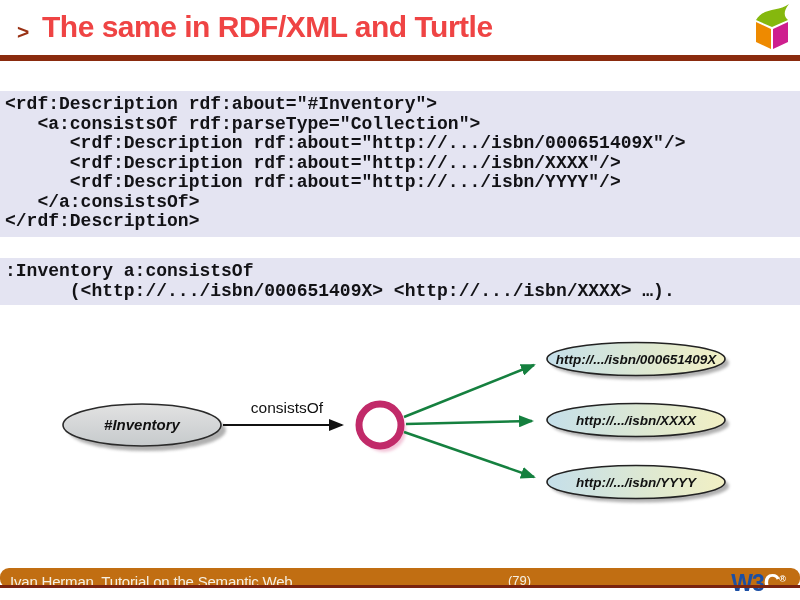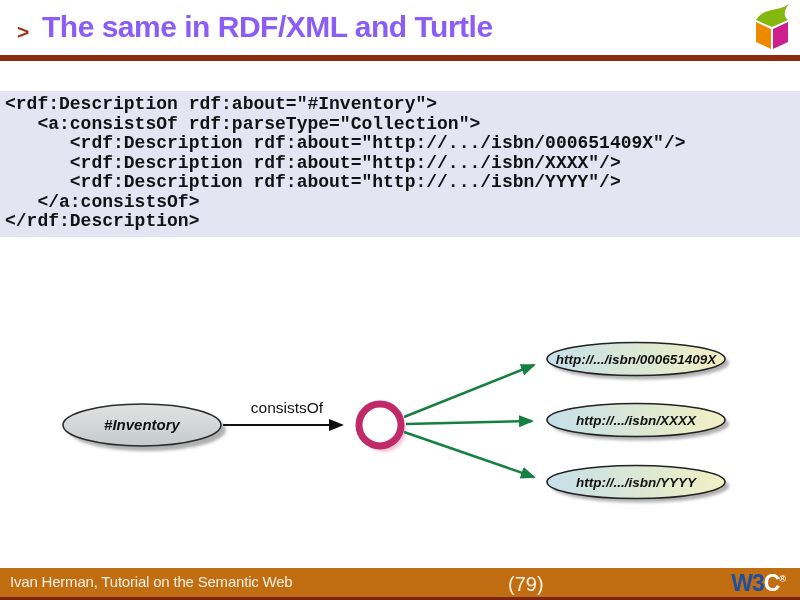--- a/index.html
+++ b/index.html
@@ -7,21 +7,21 @@
     position:relative; width:800px; height:600px; overflow:hidden;
     background:#ffffff; font-family:"Liberation Sans", sans-serif;
   }
   
   .title-marker {
     position:absolute; left:17px; top:20px;
     font-size:21px; font-weight:bold; color:#993114;
   }
   .title-text {
     position:absolute; left:42px; top:10px;
-    font-size:30px; font-weight:bold; color:#8b5cf6;
+    font-size:30px; font-weight:bold; color:#ef4444;
     letter-spacing:-0.5px; white-space:nowrap;
   }
   .title-underline {
     position:absolute; left:0; top:55px; width:800px; height:6px;
     background:#8a2b0e;
   }
   .cube-icon { position:absolute; right:10px; top:3px; }
   
   .code-block {
     position:absolute; left:0; width:800px; background:#e4e4f2;
@@ -34,34 +34,35 @@
     white-space:pre;
   }
   .code-rdfxml { top:91px; height:146px; }
   .code-turtle { top:258px; height:47px; }
   
   .diagram { position:absolute; left:0; top:335px; }
   .node-label { font-family:"Liberation Sans", sans-serif; font-weight:bold; font-style:italic; fill:#111; }
   .edge-label { font-family:"Liberation Sans", sans-serif; fill:#111; }
   
   .footer {
-    position:absolute; left:0; top:568px; width:800px; height:32px;
+    position:absolute; left:0; top:568px; width:800px; height:20px;
     background:#c16e12;
+    border-radius:9px;
   }
   .footer-strip {
     position:absolute; left:0; bottom:0; width:800px; height:3px;
     background:#7a230f;
   }
   .footer-author {
     position:absolute; left:10px; top:5px;
     font-size:15px; color:#f6efe2; letter-spacing:-0.2px; white-space:nowrap;
   }
   .footer-page {
     position:absolute; left:508px; top:5px;
-    font-size:20px; color:#f6efe2;
+    font-size:13px; color:#f6efe2;
   }
   .w3c-logo {
     position:absolute; right:14px; top:2px;
     font-size:23px; font-weight:bold; letter-spacing:-1px; white-space:nowrap;
   }
   .w3c-w3 { color:#1b4fa5;margin-left:44px; }
   .w3c-c  { color:#ffffff; }
   .w3c-reg { color:#ffffff; font-size:9px; vertical-align:super; letter-spacing:0; }
 </style>
 </head>
@@ -82,20 +83,24 @@
   <div class="code-block code-rdfxml">
     <pre>&lt;rdf:Description rdf:about="#Inventory"&gt;
    &lt;a:consistsOf rdf:parseType="Collection"&gt;
       &lt;rdf:Description rdf:about="http://.../isbn/000651409X"/&gt;
       &lt;rdf:Description rdf:about="http://.../isbn/XXXX"/&gt;
       &lt;rdf:Description rdf:about="http://.../isbn/YYYY"/&gt;
    &lt;/a:consistsOf&gt;
 &lt;/rdf:Description&gt;</pre>
   </div>
 
+  <div class="code-block code-turtle">
+    <pre>:Inventory a:consistsOf
+      (&lt;http://.../isbn/000651409X&gt; &lt;http://.../isbn/XXXX&gt; …).</pre>
+  </div>
 
   <svg class="diagram" width="800" height="225" viewBox="0 0 800 225">
     <defs>
       <linearGradient id="gradGray" x1="0" y1="0" x2="0" y2="1">
         <stop offset="0" stop-color="#e2e2e2"></stop>
         <stop offset="1" stop-color="#c6cacc"></stop>
       </linearGradient>
       <linearGradient id="gradNode" x1="0" y1="0" x2="1" y2="0">
         <stop offset="0" stop-color="#c5dfea"></stop>
         <stop offset="0.55" stop-color="#ddE8d2"></stop>

